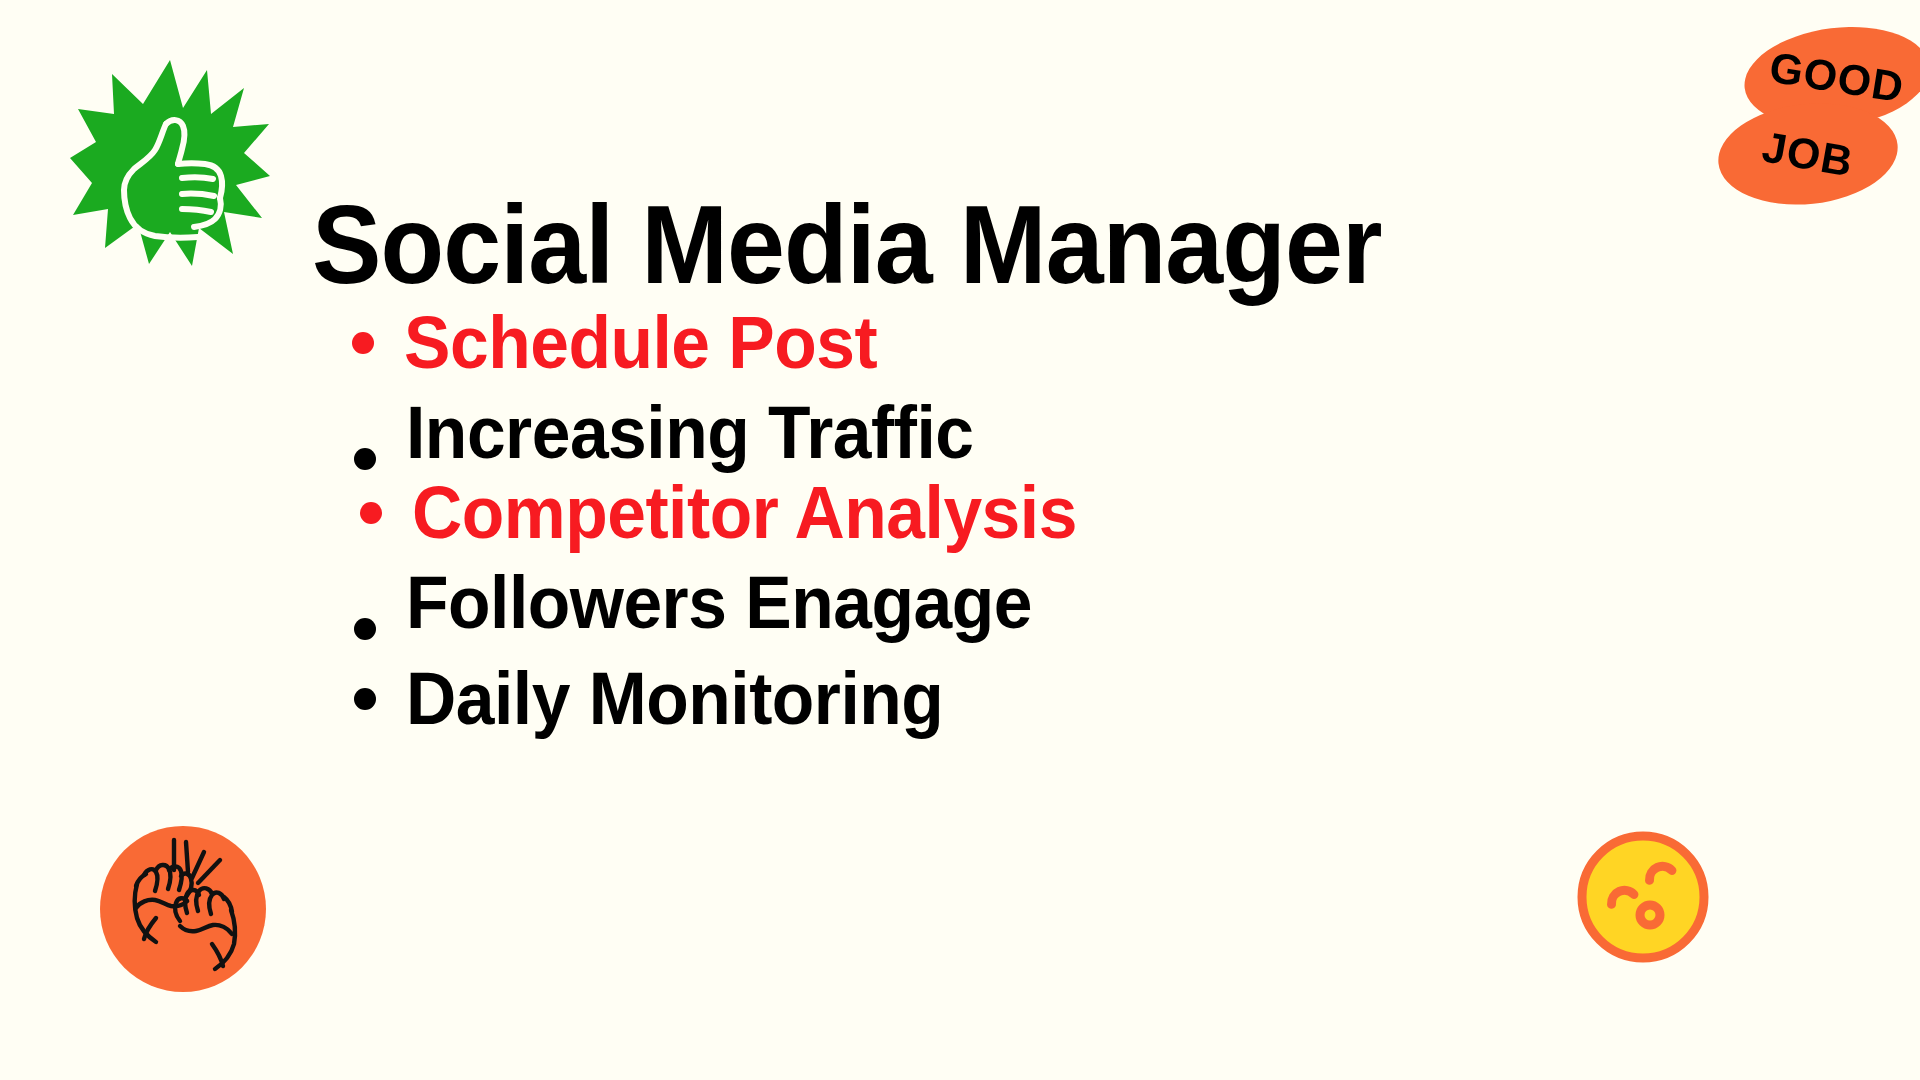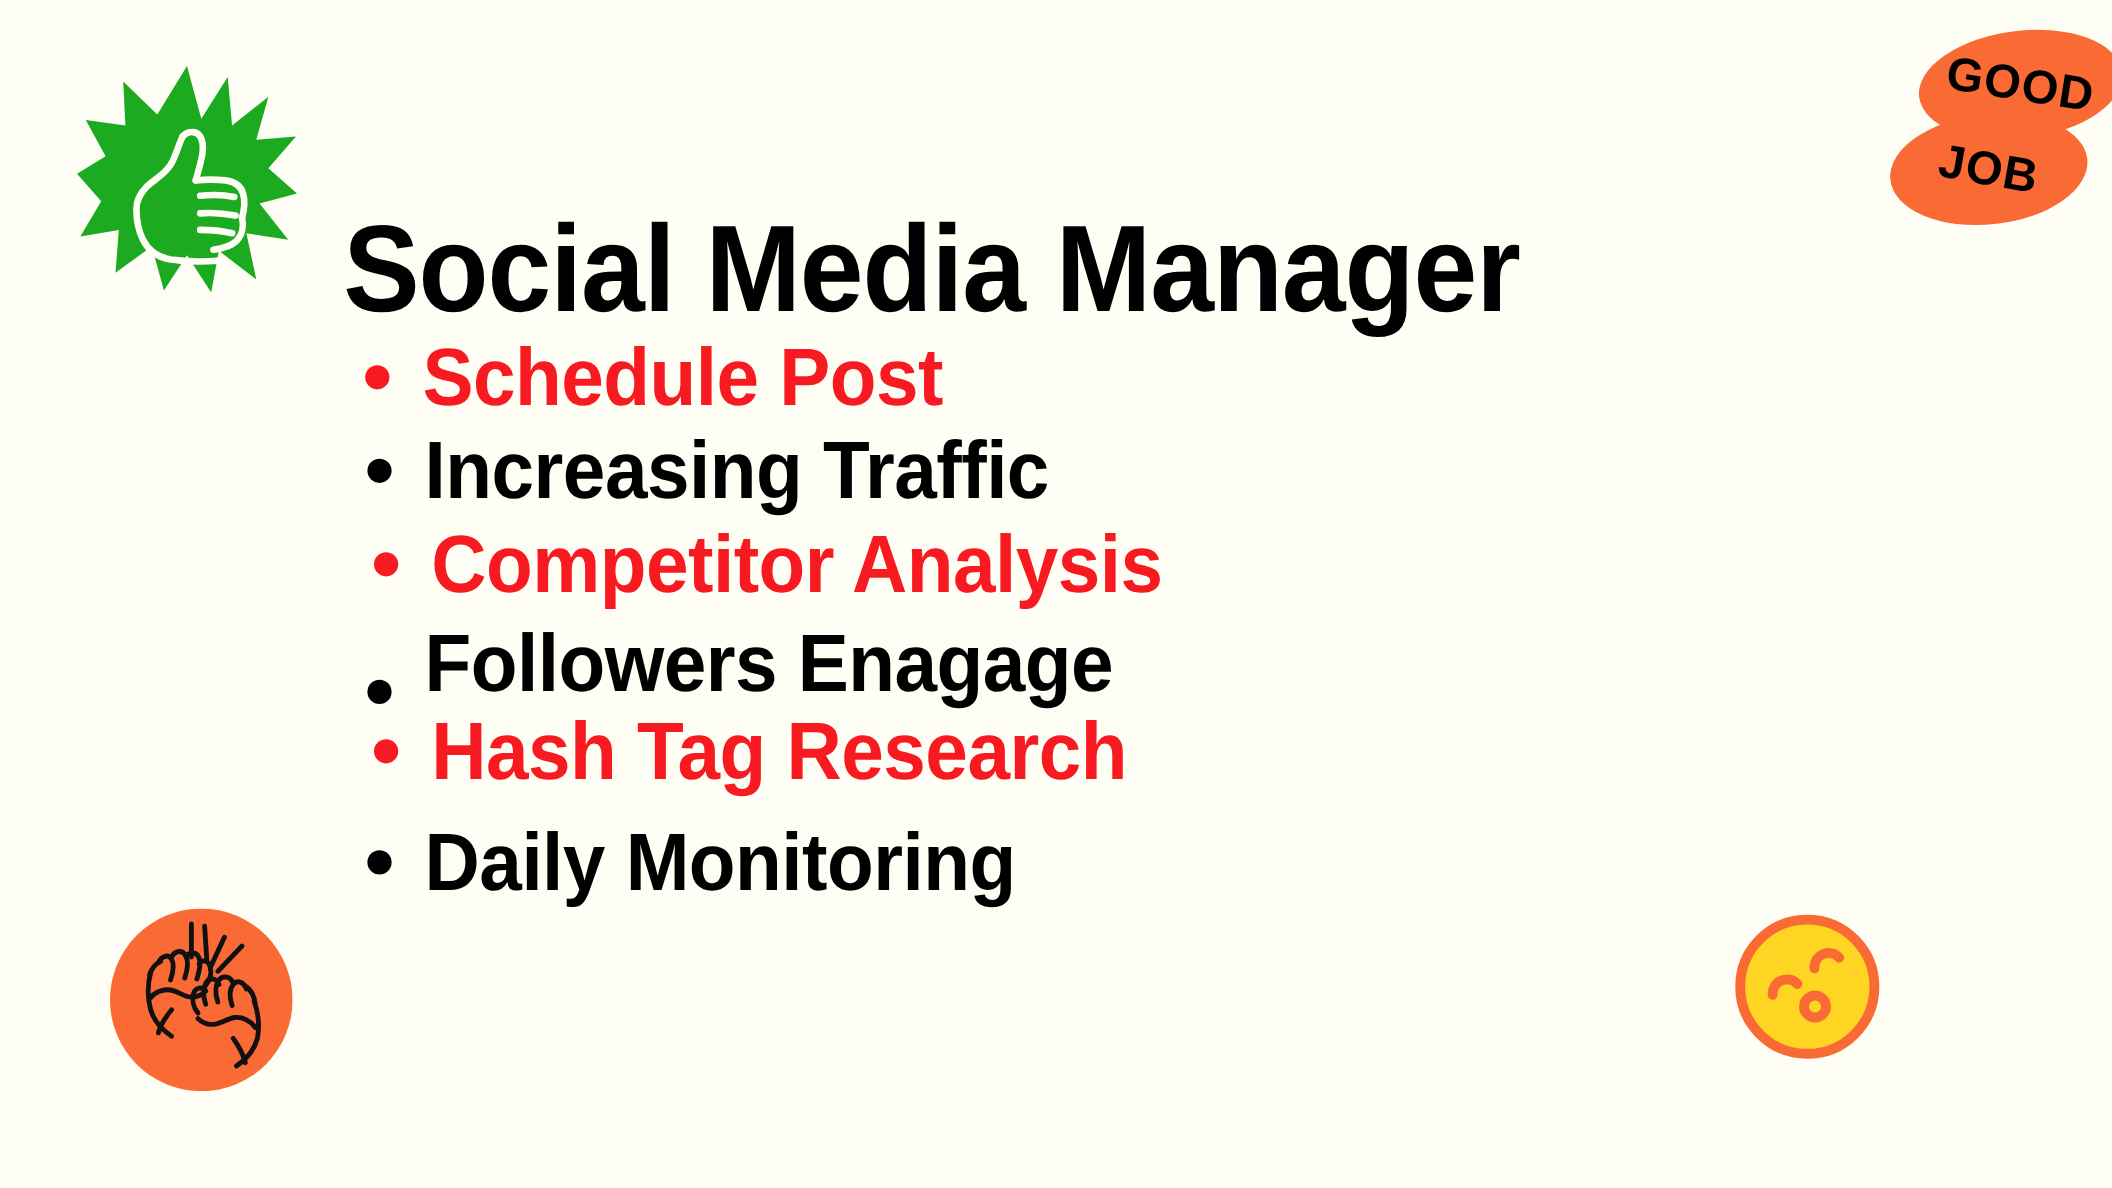--- a/index.html
+++ b/index.html
@@ -37,21 +37,21 @@
     letter-spacing: -1px;
     color: #000000;
     white-space: nowrap;
     transform: scaleX(0.93);
     transform-origin: left center;
   }
 
   
   #bullet-list {
     position: absolute;
-    left: 320px;
+    left: 340px;
     top: 300px;
     width: 1100px;
     margin: 0;
     padding: 0;
     list-style: none;
   }
   .bullet-row {
     display: flex;
     align-items: center;
     height: 85px;
@@ -68,21 +68,21 @@
     font-weight: bold;
     font-size: 74px;
     line-height: 1;
     letter-spacing: -0.5px;
     white-space: nowrap;
     transform: scaleX(0.94);
     transform-origin: left center;
   }
   
   .row-0 { padding-left: 12px; }
-  .row-1 { padding-left: 14px; }
+  .row-1 { padding-left: 14px; align-items: flex-end; }
   .row-2 { padding-left: 20px; }
   .row-3 { padding-left: 14px; align-items: flex-end; }
   .row-4 { padding-left: 20px; }
   .row-5 { padding-left: 14px; margin-top: 16px; }
 
   
   #good-job-badge {
     position: absolute;
     left: 1718px;
     top: 22px;
@@ -179,24 +179,20 @@
       <span class="bullet-dot" style="background: rgb(0, 0, 0);"></span>
       <span class="bullet-text" style="color: rgb(0, 0, 0);">Increasing Traffic</span>
     </li>
     <li class="bullet-row row-2">
       <span class="bullet-dot" style="background: rgb(247, 27, 33);"></span>
       <span class="bullet-text" style="color: rgb(247, 27, 33);">Competitor Analysis</span>
     </li>
     <li class="bullet-row row-3">
       <span class="bullet-dot" style="background: rgb(0, 0, 0);"></span>
       <span class="bullet-text" style="color: rgb(0, 0, 0);">Followers Enagage</span>
-    </li>
-    <li class="bullet-row row-4">
-      <span class="bullet-dot" style="background: rgb(247, 27, 33);"></span>
-      <span class="bullet-text" style="color: rgb(247, 27, 33);">Hash Tag Research</span>
     </li>
     <li class="bullet-row row-5">
       <span class="bullet-dot" style="background: rgb(0, 0, 0);"></span>
       <span class="bullet-text" style="color: rgb(0, 0, 0);">Daily Monitoring</span>
     </li>
   </ul>
 
   <div id="good-job-badge">
     <div class="gj-blob" id="gj-good">
       <span class="gj-text">GOOD</span>

